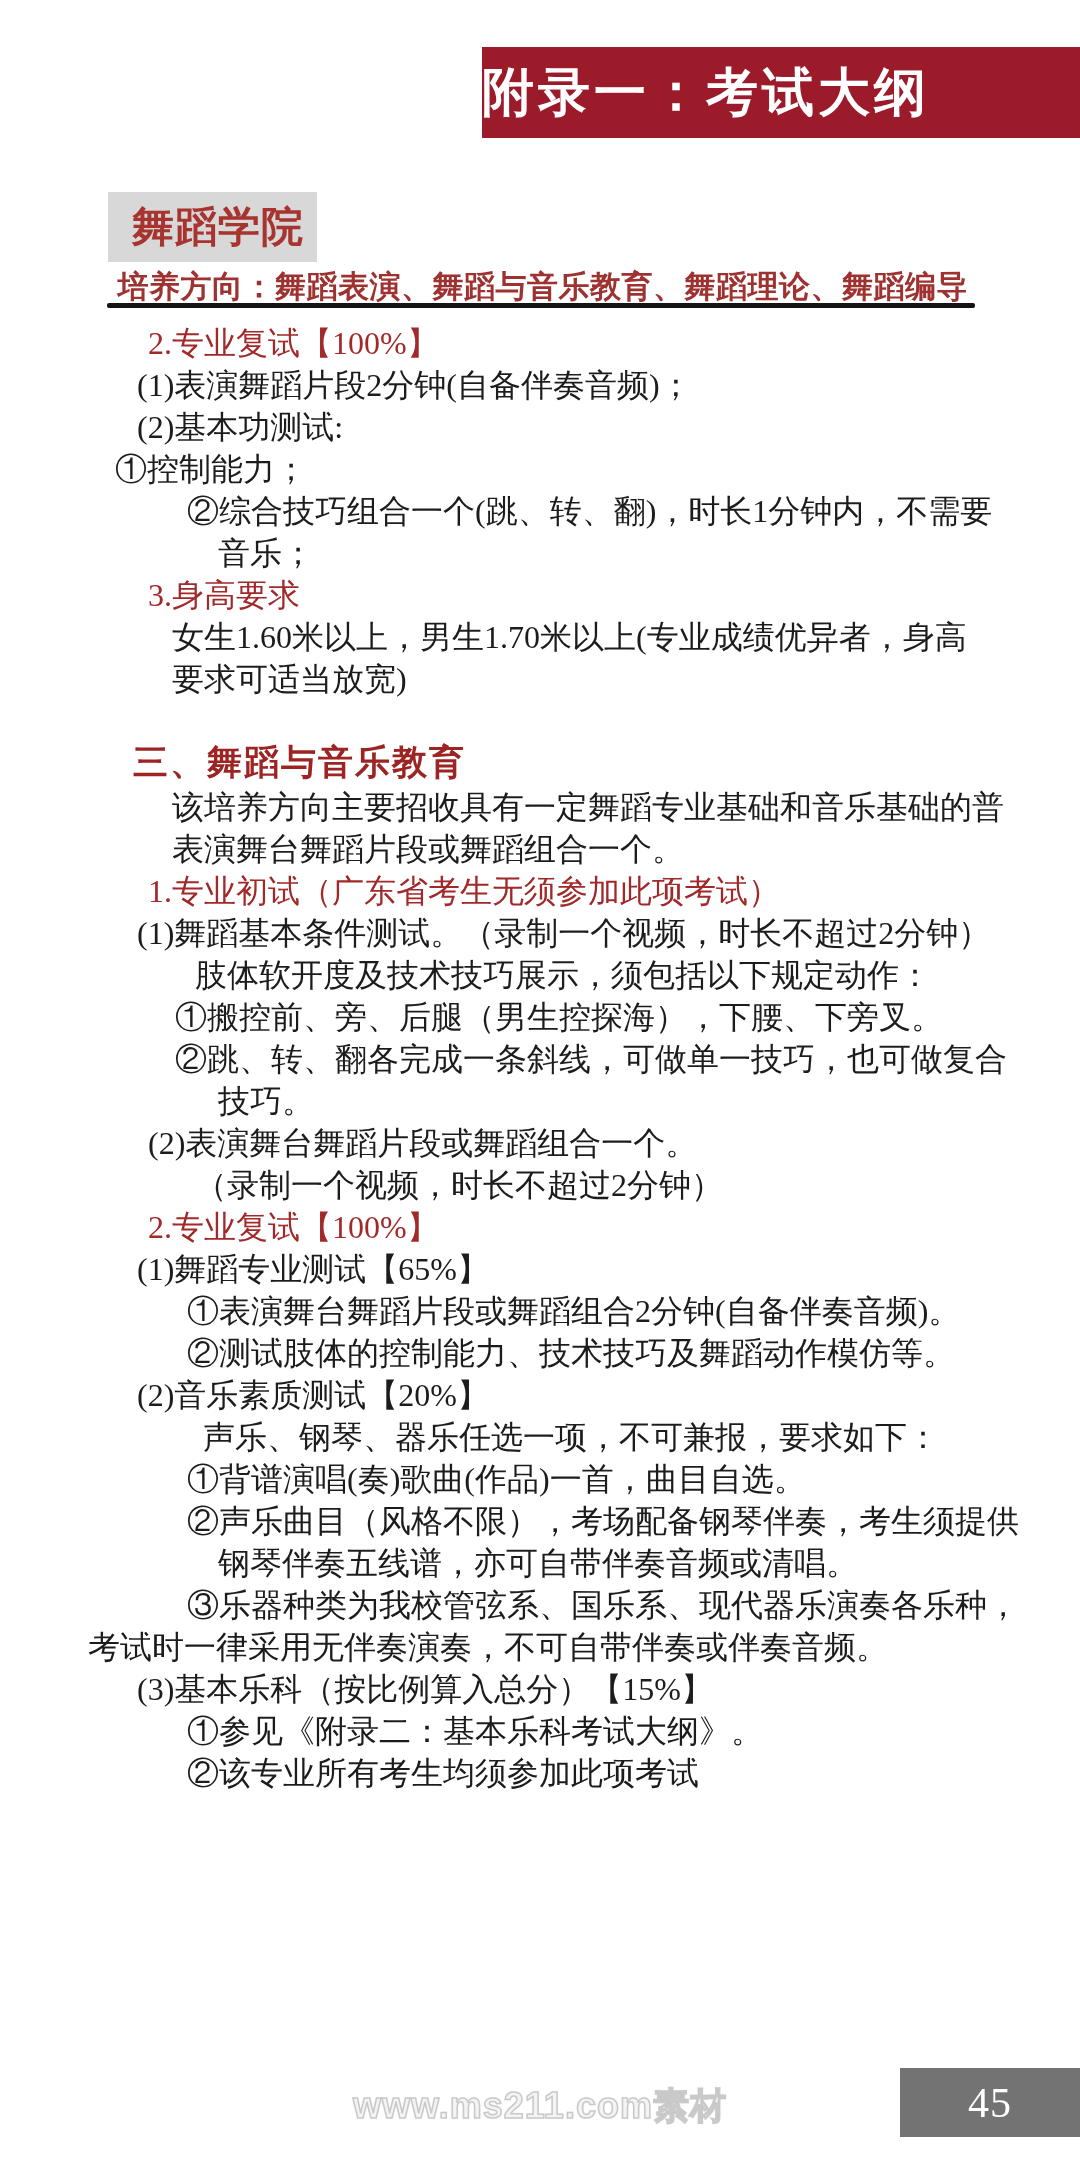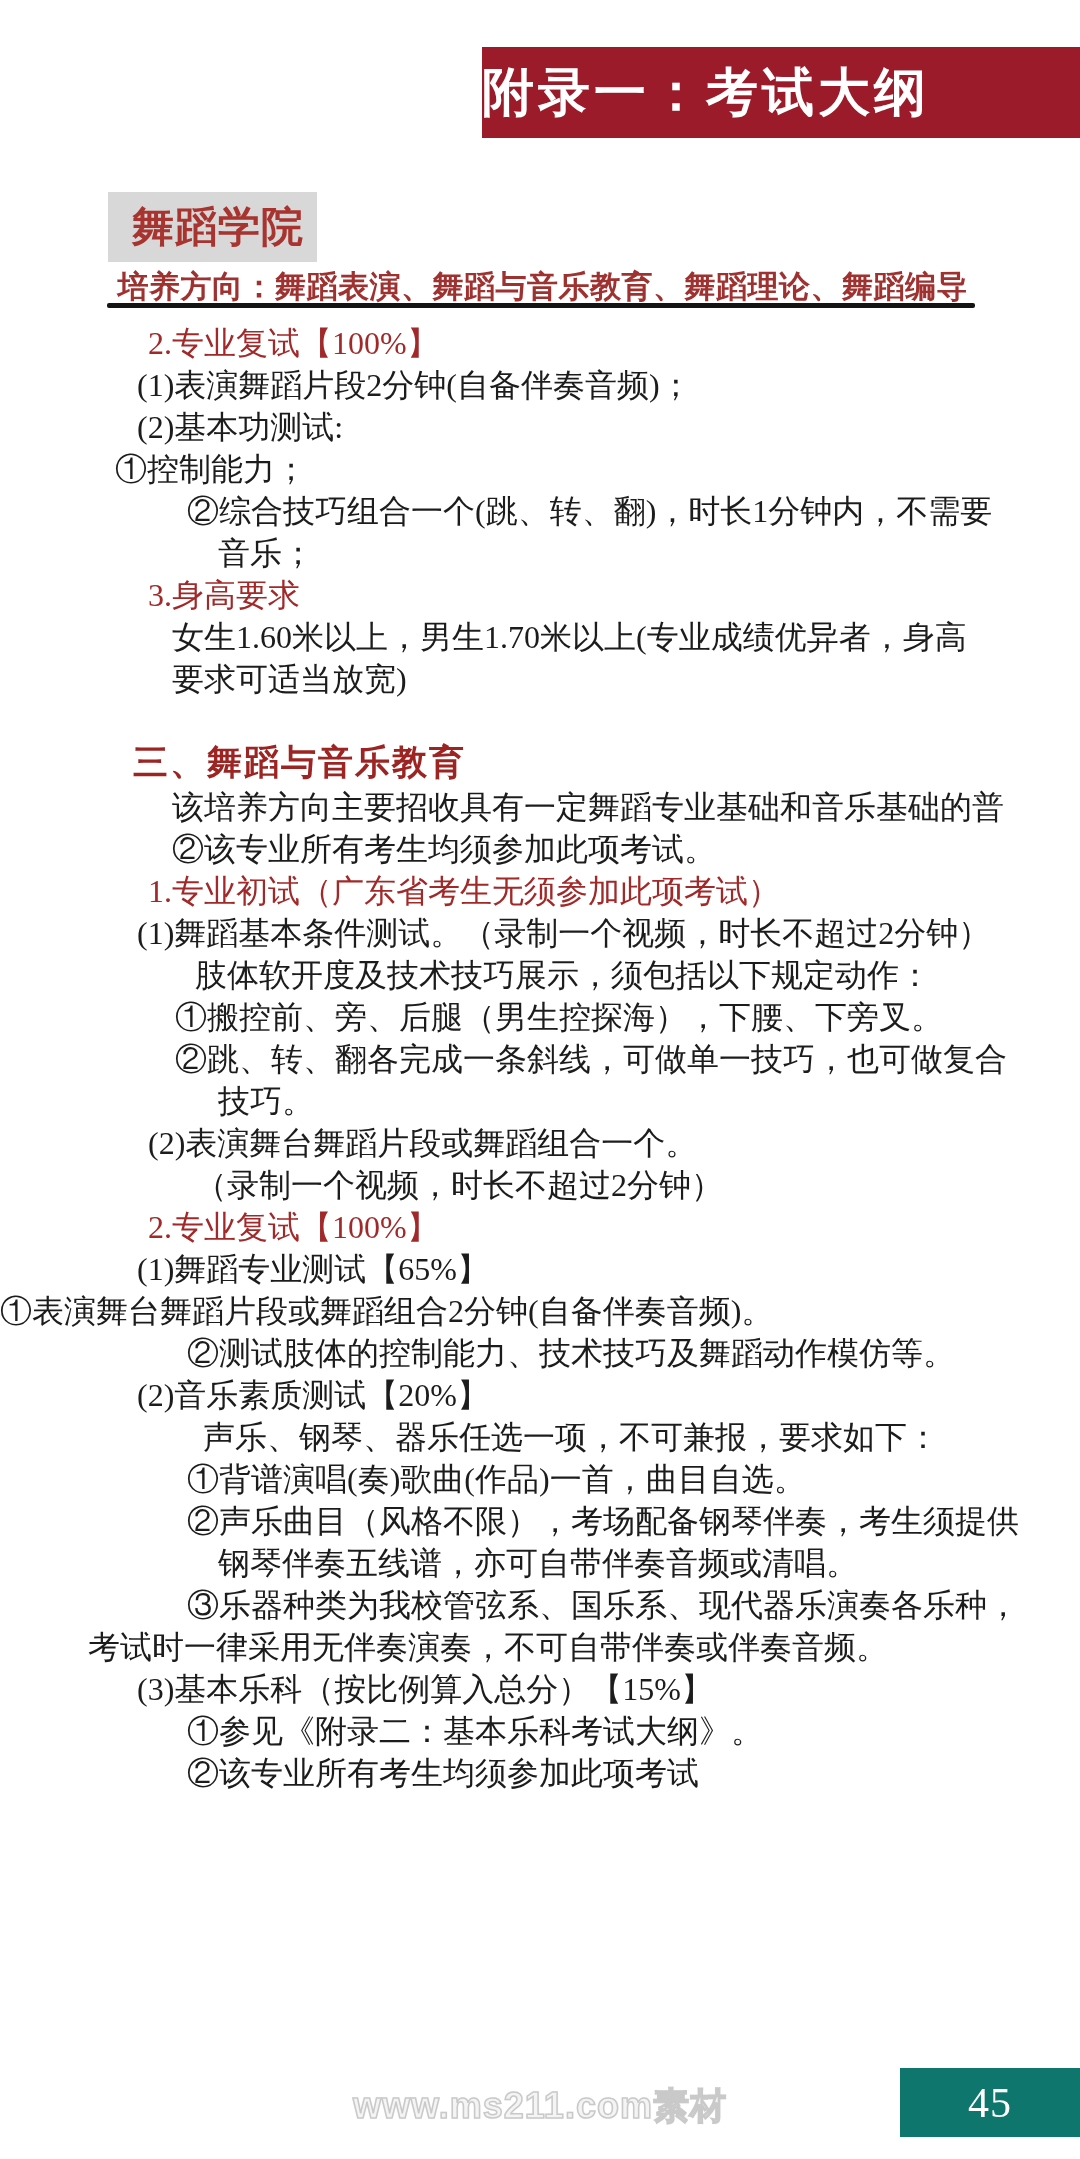--- a/index.html
+++ b/index.html
@@ -66,21 +66,21 @@
     font-family:"Liberation Sans","DejaVu Sans",sans-serif;
     font-size:36px;font-weight:bold;
     color:#f4f4f4;
     -webkit-text-stroke:1.5px #c9c9c9;
     text-shadow:0 0 2px #dddddd;
     letter-spacing:1px;
   }
   
   .page-number{
     position:absolute;left:900px;top:2068px;width:180px;height:69px;
-    background:#0f766e;
+    background:#737373;
     display:flex;align-items:center;justify-content:center;
   }
   .page-number span{
     color:#ffffff;font-size:42px;letter-spacing:1px;
   }
 </style>
 </head>
 <body>
 
 <div class="page">
@@ -102,32 +102,32 @@
       <div class="line black" style="margin-left: 137px;">(1)表演舞蹈片段2分钟(自备伴奏音频)；</div>
       <div class="line black" style="margin-left: 137px;">(2)基本功测试:</div>
       <div class="line black" style="margin-left: 115px;">①控制能力；</div>
       <div class="line black" style="margin-left: 187px;">②综合技巧组合一个(跳、转、翻)，时长1分钟内，不需要</div>
       <div class="line black" style="margin-left: 218px;">音乐；</div>
       <div class="line red" style="margin-left: 148px;">3.身高要求</div>
       <div class="line black" style="margin-left: 172px;">女生1.60米以上，男生1.70米以上(专业成绩优异者，身高</div>
       <div class="line black" style="margin-left: 172px;">要求可适当放宽)</div>
       <div class="line section" style="margin-left: 133px; margin-top: 40px;">三、舞蹈与音乐教育</div>
       <div class="line black" style="margin-left: 172px;">该培养方向主要招收具有一定舞蹈专业基础和音乐基础的普</div>
-      <div class="line black" style="margin-left: 172px;">②该专业所有考生均须参加此项考试。</div>
+      <div class="line black" style="margin-left: 172px;">表演舞台舞蹈片段或舞蹈组合一个。</div>
       <div class="line red" style="margin-left: 148px;">1.专业初试（广东省考生无须参加此项考试）</div>
       <div class="line black" style="margin-left: 137px;">(1)舞蹈基本条件测试。（录制一个视频，时长不超过2分钟）</div>
       <div class="line black" style="margin-left: 195px;">肢体软开度及技术技巧展示，须包括以下规定动作：</div>
       <div class="line black" style="margin-left: 175px;">①搬控前、旁、后腿（男生控探海），下腰、下旁叉。</div>
       <div class="line black" style="margin-left: 175px;">②跳、转、翻各完成一条斜线，可做单一技巧，也可做复合</div>
       <div class="line black" style="margin-left: 218px;">技巧。</div>
       <div class="line black" style="margin-left: 148px;">(2)表演舞台舞蹈片段或舞蹈组合一个。</div>
       <div class="line black" style="margin-left: 195px;">（录制一个视频，时长不超过2分钟）</div>
       <div class="line red" style="margin-left: 148px;">2.专业复试【100%】</div>
       <div class="line black" style="margin-left: 137px;">(1)舞蹈专业测试【65%】</div>
-      <div class="line black" style="">①表演舞台舞蹈片段或舞蹈组合2分钟(自备伴奏音频)。</div>
+      <div class="line black" style="margin-left: 187px;">①表演舞台舞蹈片段或舞蹈组合2分钟(自备伴奏音频)。</div>
       <div class="line black" style="margin-left: 187px;">②测试肢体的控制能力、技术技巧及舞蹈动作模仿等。</div>
       <div class="line black" style="margin-left: 137px;">(2)音乐素质测试【20%】</div>
       <div class="line black" style="margin-left: 203px;">声乐、钢琴、器乐任选一项，不可兼报，要求如下：</div>
       <div class="line black" style="margin-left: 187px;">①背谱演唱(奏)歌曲(作品)一首，曲目自选。</div>
       <div class="line black" style="margin-left: 187px;">②声乐曲目（风格不限），考场配备钢琴伴奏，考生须提供</div>
       <div class="line black" style="margin-left: 218px;">钢琴伴奏五线谱，亦可自带伴奏音频或清唱。</div>
       <div class="line black" style="margin-left: 187px;">③乐器种类为我校管弦系、国乐系、现代器乐演奏各乐种，</div>
       <div class="line black" style="margin-left: 88px;">考试时一律采用无伴奏演奏，不可自带伴奏或伴奏音频。</div>
       <div class="line black" style="margin-left: 137px;">(3)基本乐科（按比例算入总分）【15%】</div>
       <div class="line black" style="margin-left: 187px;">①参见《附录二：基本乐科考试大纲》。</div>

